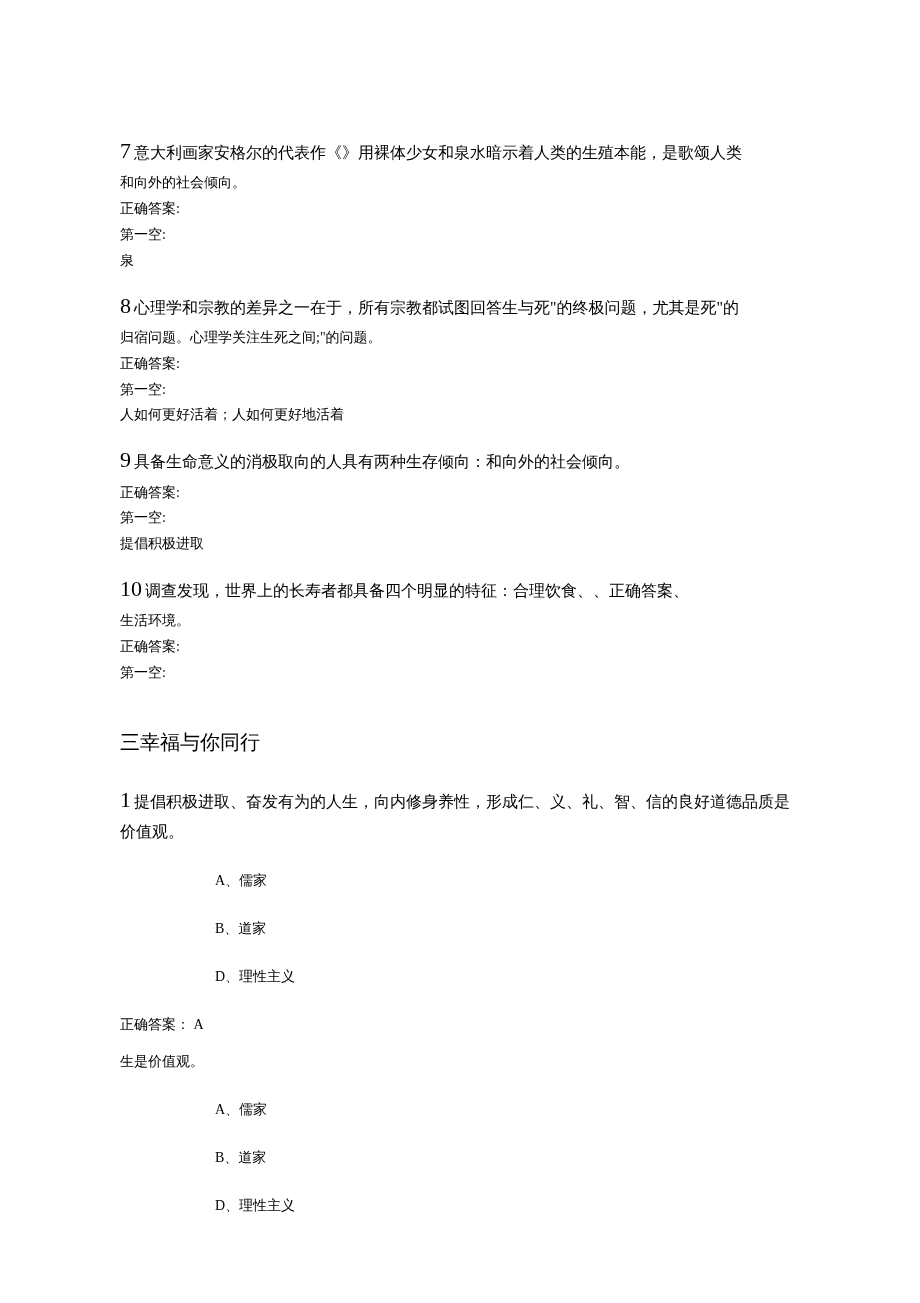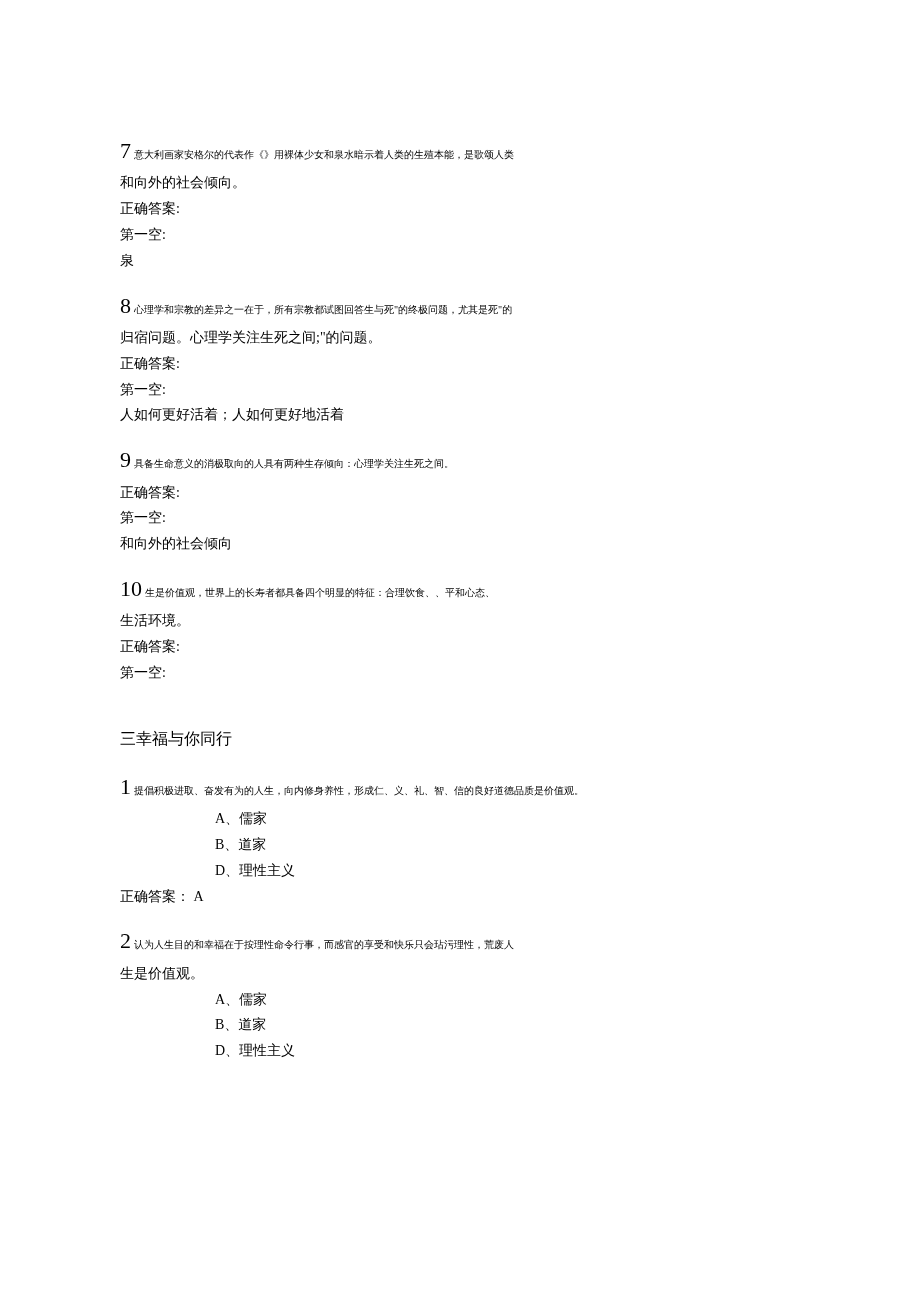--- a/index.html
+++ b/index.html
@@ -18,35 +18,35 @@
   .q-block {
     margin-bottom: 14px;
   }
   .q-num {
     font-family: "Times New Roman", serif;
     font-size: 22px;
     vertical-align: baseline;
     margin-right: 3px;
   }
   .q-text {
-    font-size: 10px;
+    font-size: 16px;
   }
   .line {
     margin: 2px 0;
   }
   .section-title {
-    font-size: 16px;
+    font-size: 20px;
     margin-top: 40px;
-    margin-bottom: 16px;
+    margin-bottom: 22px;
   }
   .opts {
     margin-left: 95px;
   }
   .opts .line {
-    margin: 2px 0;
+    margin: 24px 0;
   }
   .ans-line {
     margin-top: 2px;
   }
 </style>
 </head>
 <body>
 
 <div class="page">
 
@@ -65,30 +65,30 @@
       <span class="q-num">8</span><span class="q-text">心理学和宗教的差异之一在于，所有宗教都试图回答生与死"的终极问题，尤其是死"的</span>
     </div>
     <div class="line">归宿问题。心理学关注生死之间;"的问题。</div>
     <div class="line">正确答案:</div>
     <div class="line">第一空:</div>
     <div class="line">人如何更好活着；人如何更好地活着</div>
   </div>
 
   <div class="q-block">
     <div class="line">
-      <span class="q-num">9</span><span class="q-text">具备生命意义的消极取向的人具有两种生存倾向：心理学关注生死之间。</span>
+      <span class="q-num">9</span><span class="q-text">具备生命意义的消极取向的人具有两种生存倾向：和向外的社会倾向。</span>
     </div>
     <div class="line">正确答案:</div>
     <div class="line">第一空:</div>
-    <div class="line">和向外的社会倾向</div>
+    <div class="line">提倡积极进取</div>
   </div>
 
   <div class="q-block">
     <div class="line">
-      <span class="q-num">10</span><span class="q-text">生是价值观，世界上的长寿者都具备四个明显的特征：合理饮食、、平和心态、</span>
+      <span class="q-num">10</span><span class="q-text">调查发现，世界上的长寿者都具备四个明显的特征：合理饮食、、正确答案、</span>
     </div>
     <div class="line">生活环境。</div>
     <div class="line">正确答案:</div>
     <div class="line">第一空:</div>
   </div>
 
   <div class="section-title">三幸福与你同行</div>
 
   <div class="q-block">
     <div class="line">
@@ -96,23 +96,20 @@
     </div>
     <div class="opts">
       <div class="line">A、儒家</div>
       <div class="line">B、道家</div>
       <div class="line">D、理性主义</div>
     </div>
     <div class="line ans-line">正确答案： A</div>
   </div>
 
   <div class="q-block">
-    <div class="line">
-      <span class="q-num">2</span><span class="q-text">认为人生目的和幸福在于按理性命令行事，而感官的享受和快乐只会玷污理性，荒废人</span>
-    </div>
     <div class="line">生是价值观。</div>
     <div class="opts">
       <div class="line">A、儒家</div>
       <div class="line">B、道家</div>
       <div class="line">D、理性主义</div>
     </div>
   </div>
 
 </div>
 

